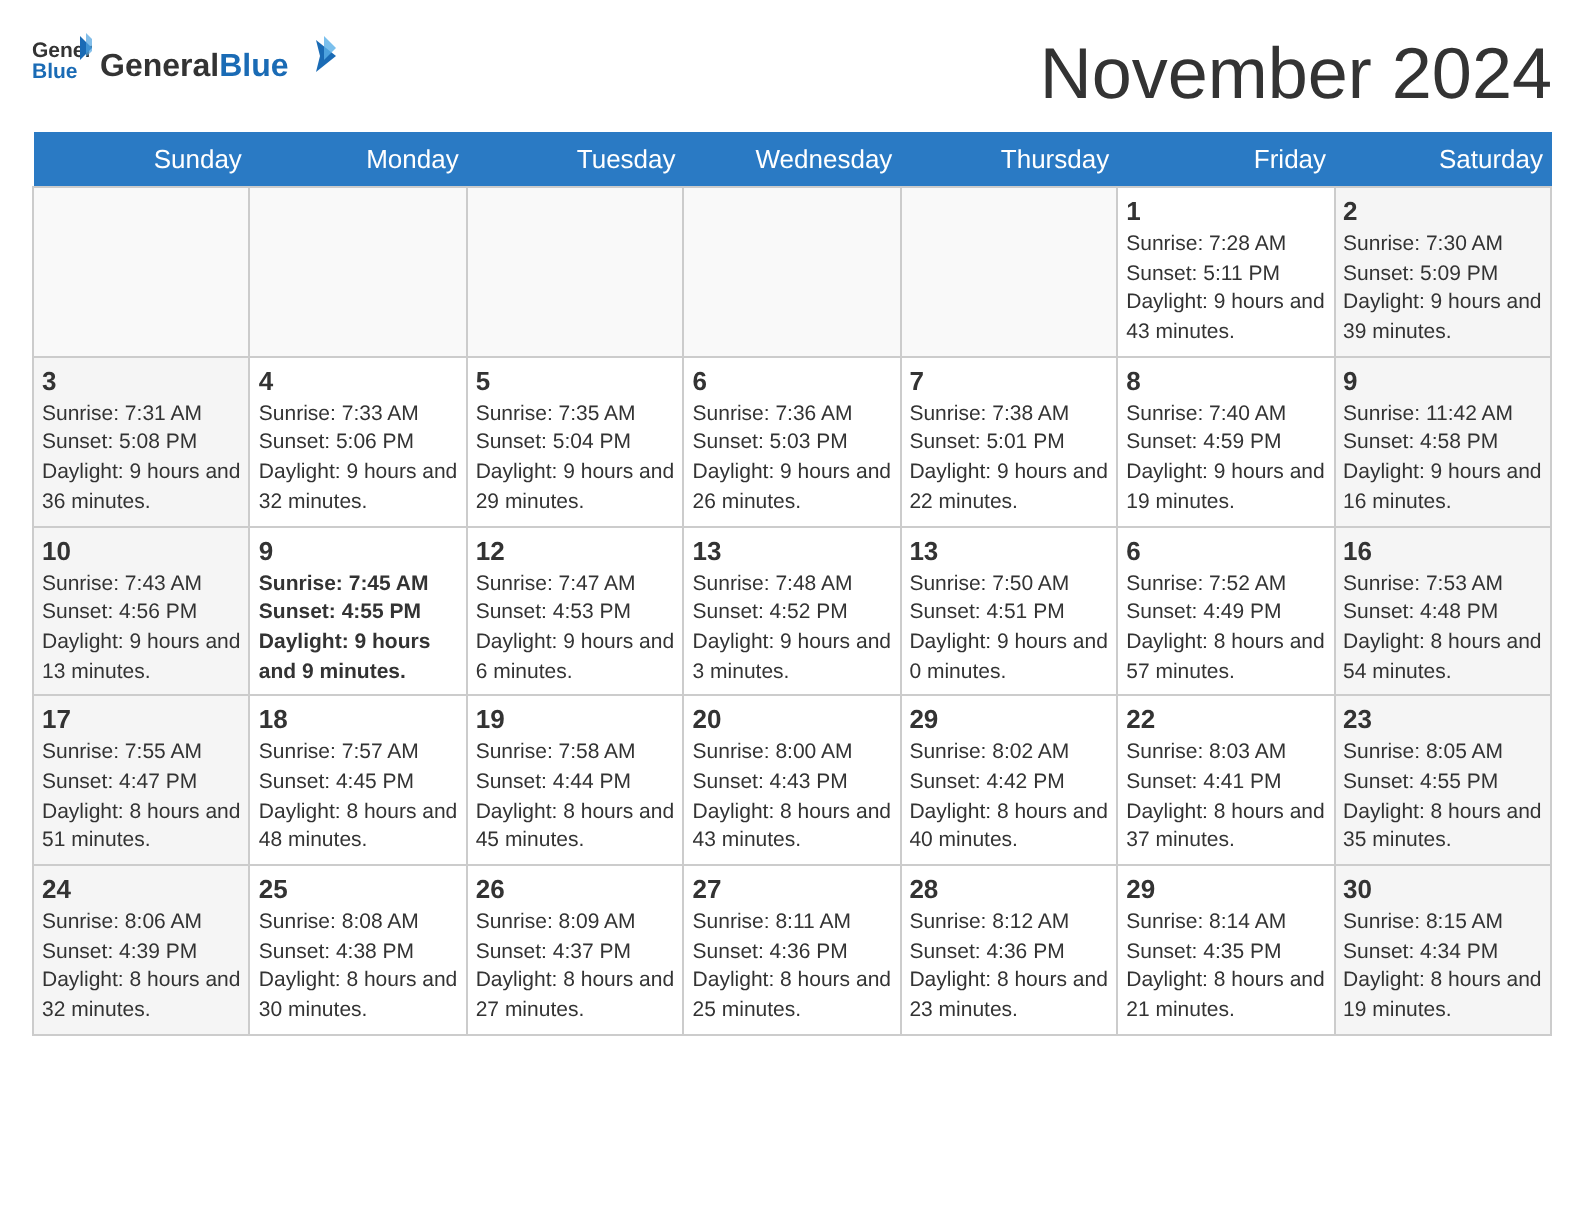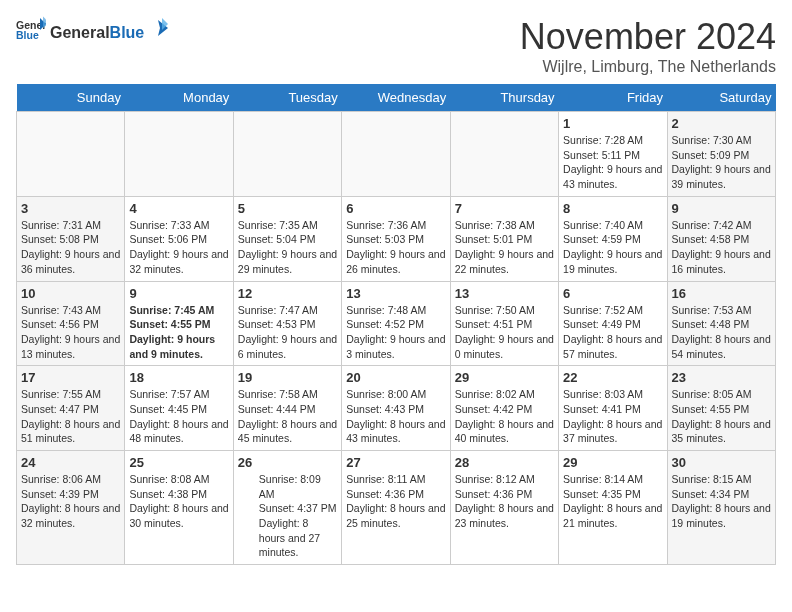--- a/index.html
+++ b/index.html
@@ -97,21 +97,20 @@
         <span style="font-size:16px; font-weight:bold; color:#1a6bb5;">Blue</span>
         <svg width="22" height="20" viewBox="0 0 22 20" style="margin-left:2px;">
           <polygon points="12,2 22,10 12,18 14,10" fill="#1a6bb5"></polygon>
           <polygon points="16,0 22,6 16,12" fill="#5ab0e8" opacity="0.8"></polygon>
         </svg>
       </div>
     </div>
   </div>
   <div class="title-area">
     <div class="month-title">November 2024</div>
-    <div class="location-title">Wijlre, Limburg, The Netherlands</div>
   </div>
 </div>
 
 <table>
   <thead>
     <tr>
     <th>Sunday</th>
         <th>Monday</th>
         <th>Tuesday</th>
         <th>Wednesday</th>
@@ -172,21 +171,21 @@
 Daylight: 9 hours and 22 minutes.</div>
         </td>
         <td>
           <span class="day-number">8</span>
           <div class="day-info" style="white-space: pre-line;">Sunrise: 7:40 AM
 Sunset: 4:59 PM
 Daylight: 9 hours and 19 minutes.</div>
         </td>
         <td class="saturday">
           <span class="day-number">9</span>
-          <div class="day-info" style="white-space: pre-line;">Sunrise: 7:42 AM
+          <div class="day-info" style="white-space: pre-line;">Sunrise: 11:42 AM
 Sunset: 4:58 PM
 Daylight: 9 hours and 16 minutes.</div>
         </td>
       </tr>
       <tr>
         <td class="sunday">
           <span class="day-number">10</span>
           <div class="day-info" style="white-space: pre-line;">Sunrise: 7:43 AM
 Sunset: 4:56 PM
 Daylight: 9 hours and 13 minutes.</div>
@@ -280,21 +279,21 @@
 Daylight: 8 hours and 32 minutes.</div>
         </td>
         <td>
           <span class="day-number">25</span>
           <div class="day-info" style="white-space: pre-line;">Sunrise: 8:08 AM
 Sunset: 4:38 PM
 Daylight: 8 hours and 30 minutes.</div>
         </td>
         <td>
           <span class="day-number">26</span>
-          <div class="day-info" style="white-space: pre-line; margin-left: 21px;">Sunrise: 8:09 AM
+          <div class="day-info" style="white-space: pre-line;">Sunrise: 8:09 AM
 Sunset: 4:37 PM
 Daylight: 8 hours and 27 minutes.</div>
         </td>
         <td>
           <span class="day-number">27</span>
           <div class="day-info" style="white-space: pre-line;">Sunrise: 8:11 AM
 Sunset: 4:36 PM
 Daylight: 8 hours and 25 minutes.</div>
         </td>
         <td>

